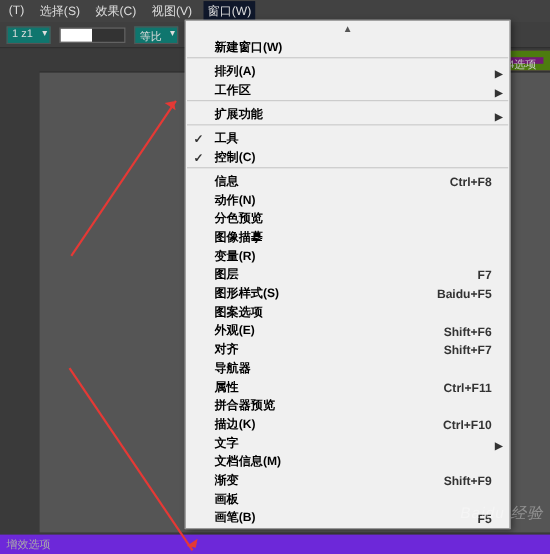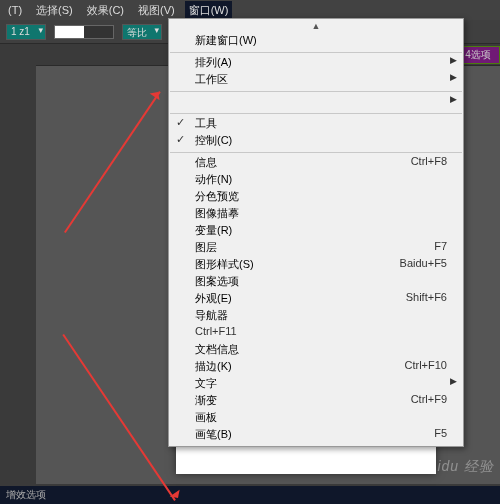--- a/index.html
+++ b/index.html
@@ -88,44 +88,45 @@
     width: 36px;
     bottom: 0;
     background: #3a3a3a;
   }
   .bottombar {
     position: absolute;
     bottom: 0;
     left: 0;
     right: 0;
     height: 18px;
-    background: #0f172a;
+    background: #6d28d9;
     color: #aaa;
     font-size: 10px;
     padding: 2px 6px;
   }
   
   .menu {
     position: absolute;
     top: 18px;
     left: 168px;
     width: 296px;
     background: #f0f0f0;
     border: 1px solid #999;
     box-shadow: 2px 2px 6px rgba(0,0,0,0.4);
     color: #000;
     padding: 2px 0;
   }
   .menu-row {
     display: flex;
-    align-items: flex-start;
+    align-items: flex-end;
     height: 17px;
     padding: 0 16px 0 26px;
     position: relative;
     cursor: default;
+    font-weight: bold;
   }
   .menu-row .label { flex: 1; white-space: nowrap; overflow: hidden; }
   .menu-row .shortcut { color: #333; font-size: 11px; }
   .menu-row .check {
     position: absolute;
     left: 7px;
     color: #333;
     font-size: 11px;
   }
   .menu-row .arrow {
@@ -160,24 +161,23 @@
     border: 6px solid transparent;
     z-index: 6;
   }
   .right-handle {
     position: absolute;
     right: 0;
     top: 46px;
     width: 44px;
     height: 18px;
     background: #701a75;
-    border: 1px solid #4d7c0f;
+    border: 6px solid #4d7c0f;
     font-size: 10px;
     color: #ccc;
-    text-align: center;
     line-height: 16px;
   }
   .watermark {
     position: absolute;
     right: 6px;
     bottom: 28px;
     color: rgba(255,255,255,0.35);
     font-size: 14px;
     font-style: italic;
     letter-spacing: 1px;
@@ -226,20 +226,21 @@
       <div class="menu-row">
         <span class="label">排列(A)</span>
         <span class="arrow">▶</span>
       </div>
       <div class="menu-row">
         <span class="label">工作区</span>
         <span class="arrow">▶</span>
       </div>
       <div class="menu-sep"></div>
       <div class="menu-row">
+        <span class="label">扩展功能</span>
         <span class="arrow">▶</span>
       </div>
       <div class="menu-sep"></div>
       <div class="menu-row">
         <span class="check">✓</span>
         <span class="label">工具</span>
       </div>
       <div class="menu-row">
         <span class="check">✓</span>
         <span class="label">控制(C)</span>
@@ -270,39 +271,47 @@
         <span class="shortcut">Baidu+F5</span>
       </div>
       <div class="menu-row">
         <span class="label">图案选项</span>
       </div>
       <div class="menu-row">
         <span class="label">外观(E)</span>
         <span class="shortcut">Shift+F6</span>
       </div>
       <div class="menu-row">
+        <span class="label">对齐</span>
+        <span class="shortcut">Shift+F7</span>
+      </div>
+      <div class="menu-row">
         <span class="label">导航器</span>
       </div>
       <div class="menu-row">
+        <span class="label">属性</span>
         <span class="shortcut">Ctrl+F11</span>
       </div>
       <div class="menu-row">
-        <span class="label">文档信息</span>
+        <span class="label">拼合器预览</span>
       </div>
       <div class="menu-row">
         <span class="label">描边(K)</span>
         <span class="shortcut">Ctrl+F10</span>
       </div>
       <div class="menu-row">
         <span class="label">文字</span>
         <span class="arrow">▶</span>
       </div>
       <div class="menu-row">
+        <span class="label">文档信息(M)</span>
+      </div>
+      <div class="menu-row">
         <span class="label">渐变</span>
-        <span class="shortcut">Ctrl+F9</span>
+        <span class="shortcut">Shift+F9</span>
       </div>
       <div class="menu-row">
         <span class="label">画板</span>
       </div>
       <div class="menu-row">
         <span class="label">画笔(B)</span>
         <span class="shortcut">F5</span>
       </div>
     </div>
 

